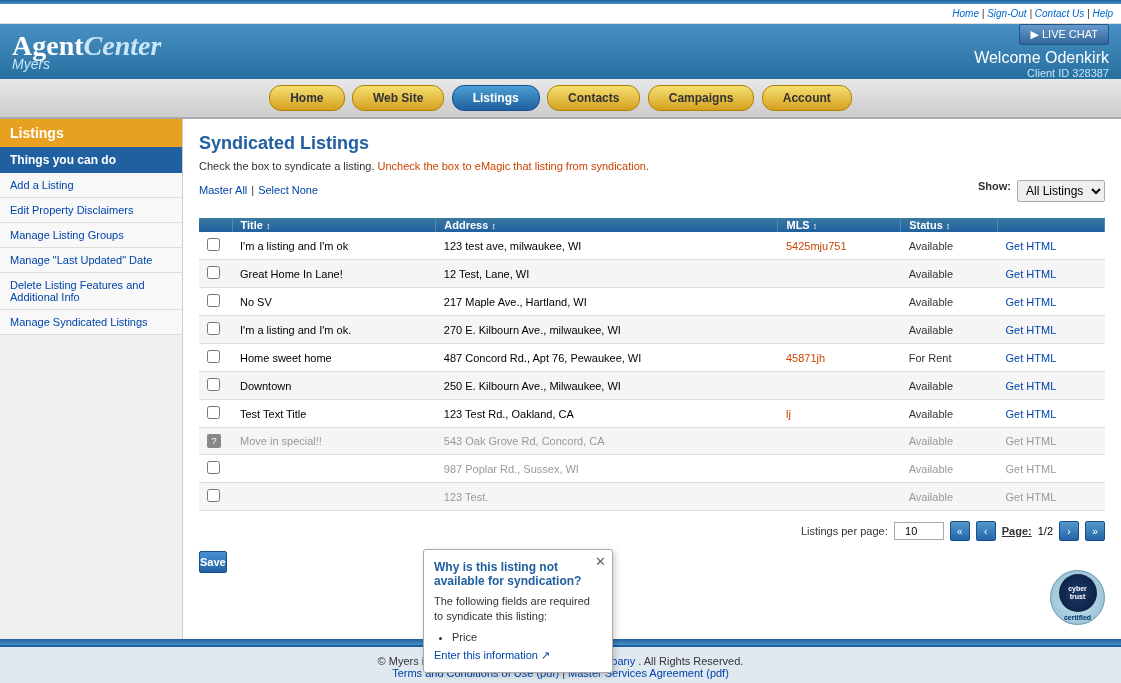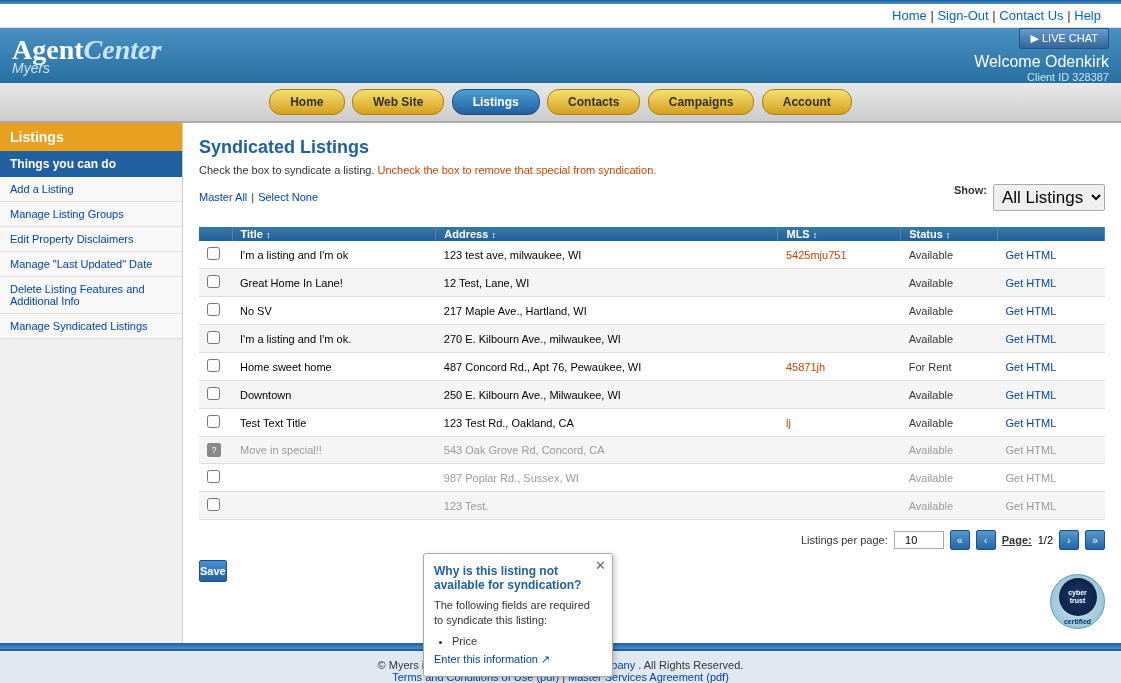--- a/index.html
+++ b/index.html
@@ -1,19 +1,19 @@
 <!DOCTYPE html>
 <html><head>
   <meta charset="utf-8">
   <style>
     * { margin: 0; padding: 0; box-sizing: border-box; }
     body { font-family: Arial, Helvetica, sans-serif; font-size: 12px; background: #fff; width: 1121px; }
 
     
-    .top-bar { background: #fff; text-align: right; padding: 4px 20px; font-size: 13px; color: #333; border-bottom: 1px solid #ddd; }
+    .top-bar { background: #fff; text-align: right; padding: 4px 8px; font-size: 10px; color: #333; border-bottom: 1px solid #ddd; font-style: italic; }
     .top-bar a { color: #0066cc; text-decoration: none; }
 
     
     .header { background: linear-gradient(to bottom, #4a90c4, #2670a0); display: flex; align-items: center; justify-content: space-between; padding: 0 12px; }
     .logo { display: flex; flex-direction: column; }
     .logo-text { font-size: 28px; font-weight: bold; color: #fff; font-family: Georgia, serif; line-height: 1; }
     .logo-text .agent { color: #fff; }
     .logo-text .center { color: #c8e6f8; font-style: italic; }
     .logo-myers { color: #c8e6f8; font-size: 14px; font-style: italic; margin-top: -4px; }
     .header-right { text-align: right; }
@@ -40,21 +40,21 @@
     .page-title { font-size: 18px; color: #2060a0; font-weight: bold; margin-bottom: 6px; }
     .page-desc { font-size: 11px; color: #333; margin-bottom: 8px; }
     .page-desc .note { color: #cc4400; }
     .select-links { font-size: 11px; margin-bottom: 10px; display: flex; align-items: center; gap: 0; }
     .select-links a { color: #0044aa; text-decoration: none; }
     .select-links .sep { color: #333; margin: 0 4px; }
 
     
     .show-bar { display: flex; justify-content: flex-end; margin-bottom: 8px; font-size: 11px; }
     .show-bar label { color: #333; margin-right: 6px; font-weight: bold; }
-    .show-select { padding: 2px 4px; font-size: 17px; border: 1px solid #aaa; border-radius: 2px; }
+    .show-select { padding: 2px 4px; font-size: 12px; border: 1px solid #aaa; border-radius: 2px; }
 
     
     .listing-table { width: 100%; border-collapse: collapse; font-size: 11px; }
     .listing-table thead tr { background: linear-gradient(to bottom, #3a7aa0, #2060a0); color: #fff; }
     .listing-table thead th { padding: 1px 8px; text-align: left; font-weight: bold; border-right: 1px solid #4a8ab0; cursor: pointer; }
     .listing-table thead th:first-child { width: 28px; }
     .listing-table tbody tr { border-bottom: 1px solid #ddd; }
     .listing-table tbody tr:nth-child(even) { background: #f5f5f5; }
     .listing-table tbody tr.greyed td { color: #999; }
     .listing-table tbody tr.greyed .get-html { color: #999; text-decoration: none; }
@@ -135,31 +135,31 @@
   <a class="nav-btn">Campaigns</a>
   <a class="nav-btn">Account</a>
 </div>
 
 <div class="main-layout">
 
   <div class="sidebar">
     <div class="sidebar-title">Listings</div>
     <div class="sidebar-section">Things you can do</div>
     <div class="sidebar-item">Add a Listing</div>
+    <div class="sidebar-item">Edit Property Disclaimers</div>
     <div class="sidebar-item">Manage Listing Groups</div>
-    <div class="sidebar-item">Edit Property Disclaimers</div>
     <div class="sidebar-item">Manage "Last Updated" Date</div>
     <div class="sidebar-item">Delete Listing Features and Additional Info</div>
     <div class="sidebar-item">Manage Syndicated Listings</div>
   </div>
 
   <div class="content">
     <h2 class="page-title">Syndicated Listings</h2>
     <p class="page-desc">
-      <span>Check the box to syndicate a listing.</span> <span class="note">Uncheck the box to remove that special from syndication.</span>
+      <span>Check the box to syndicate a listing.</span> <span class="note">Uncheck the box to eMagic that listing from syndication.</span>
     </p>
 
     <div style="display:flex; justify-content:space-between; align-items:center; margin-bottom:8px;">
       <div class="select-links">
         <a href="#">Master All</a>
         <span class="sep"> | </span>
         <a href="#">Select None</a>
       </div>
       <div class="show-bar">
         <label>Show:</label>

